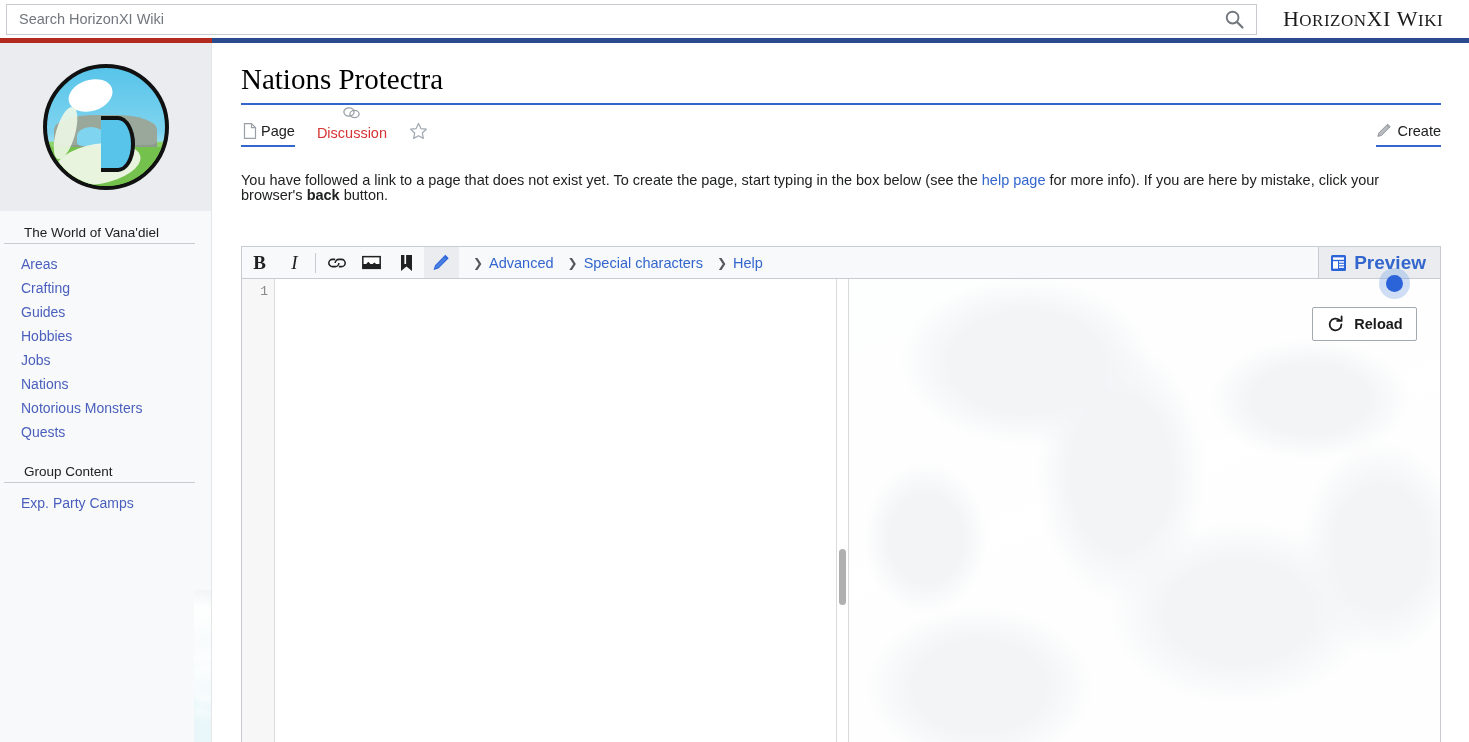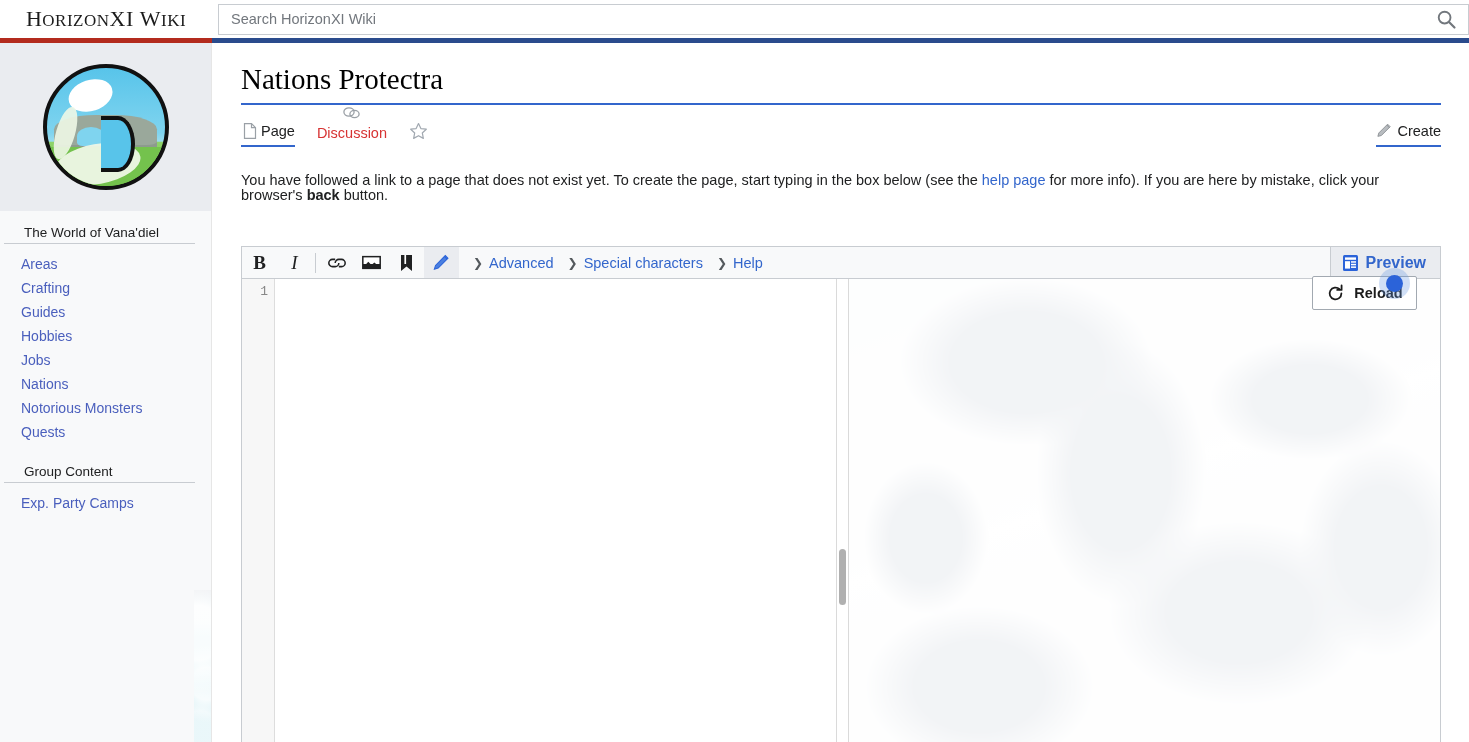--- a/index.html
+++ b/index.html
@@ -279,21 +279,21 @@
   }
   .tb-link .chev { color: #54595d; font-size: 12px; }
   #preview-btn {
     position: absolute; right: 0; top: 0;
     height: 31px;
     display: flex; align-items: center; gap: 7px;
     padding: 0 14px 0 11px;
     background: #eaecf0;
     border-left: 1px solid #c8ccd1;
     color: #3366cc;
-    font-size: 16px;
+    font-size: 19px;
     font-weight: bold;
     cursor: pointer;
   }
 
   #editor-body {
     display: flex;
     height: 463px;
     position: relative;
   }
   #gutter {
@@ -346,21 +346,21 @@
       radial-gradient(ellipse 150px 90px at 78% 26%, #2b4a6f 0 38%, transparent 68%),
       radial-gradient(ellipse 200px 140px at 66% 72%, #2b4a6f 0 36%, transparent 66%),
       radial-gradient(ellipse 120px 160px at 90% 58%, #2b4a6f 0 38%, transparent 68%),
       radial-gradient(ellipse 170px 120px at 22% 88%, #2b4a6f 0 38%, transparent 68%),
       linear-gradient(160deg, #e8eef5 0%, #ffffff 45%, #eef2f7 100%);
   }
 
   
   #reload-btn {
     position: absolute;
-    left: 1070px; top: 29px;
+    left: 1070px; top: 60px;
     width: 105px; height: 34px;
     background: #ffffff;
     border: 1px solid #a2a9b1;
     border-radius: 2px;
     display: flex; align-items: center; justify-content: center;
     gap: 9px;
     font-size: 14.5px;
     font-weight: bold;
     color: #1b1b1b;
     cursor: pointer;
@@ -375,35 +375,35 @@
     background: #2b63d9;
     box-shadow: 0 0 0 7px rgba(100,150,225,0.30);
     z-index: 7;
   }
   svg { display: block; }
 </style>
 </head>
 <body>
 
 <div id="header">
-  <div id="brand">
-    <span id="brand-text">
-      <span>H</span><span class="sc">ORIZON</span><span>XI</span>&nbsp;<span>W</span><span class="sc">IKI</span>
-    </span>
-  </div>
   <div id="search-wrap">
     <div id="search-box">
       <input id="search-input" type="text" placeholder="Search HorizonXI Wiki" style="">
       <span id="search-icon">
         <svg width="21" height="21" viewBox="0 0 20 20">
           <circle cx="8.2" cy="8.2" r="5.6" fill="none" stroke="#72777d" stroke-width="1.8"></circle>
           <line x1="12.6" y1="12.6" x2="17.6" y2="17.6" stroke="#72777d" stroke-width="2.1" stroke-linecap="round"></line>
         </svg>
       </span>
     </div>
+  </div>
+  <div id="brand">
+    <span id="brand-text">
+      <span>H</span><span class="sc">ORIZON</span><span>XI</span>&nbsp;<span>W</span><span class="sc">IKI</span>
+    </span>
   </div>
 </div>
 
 <div id="rule-red"></div>
 <div id="rule-blue"></div>
 
 <div id="sidebar">
   <div id="sidebar-logo-panel">
     <div style="position:relative;">
       <div id="logo-tail"></div>

